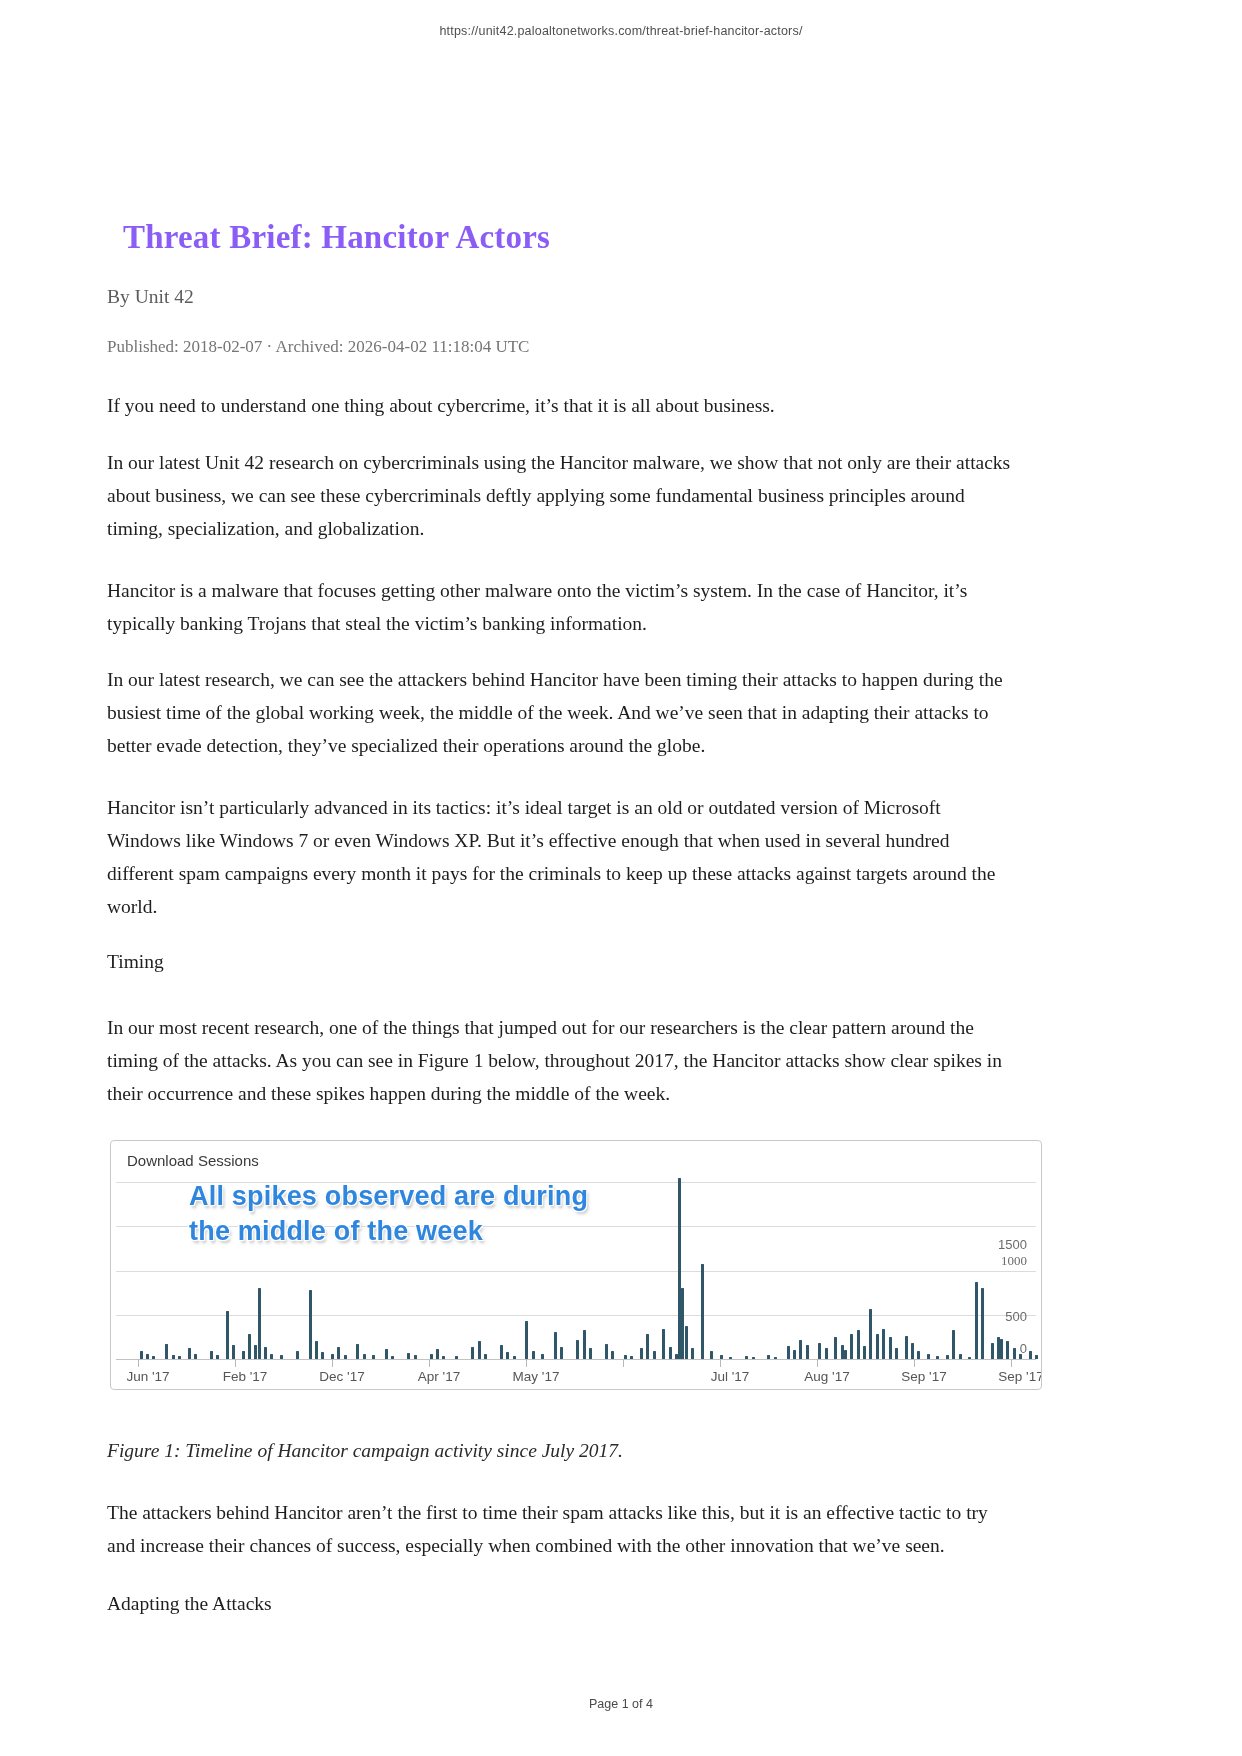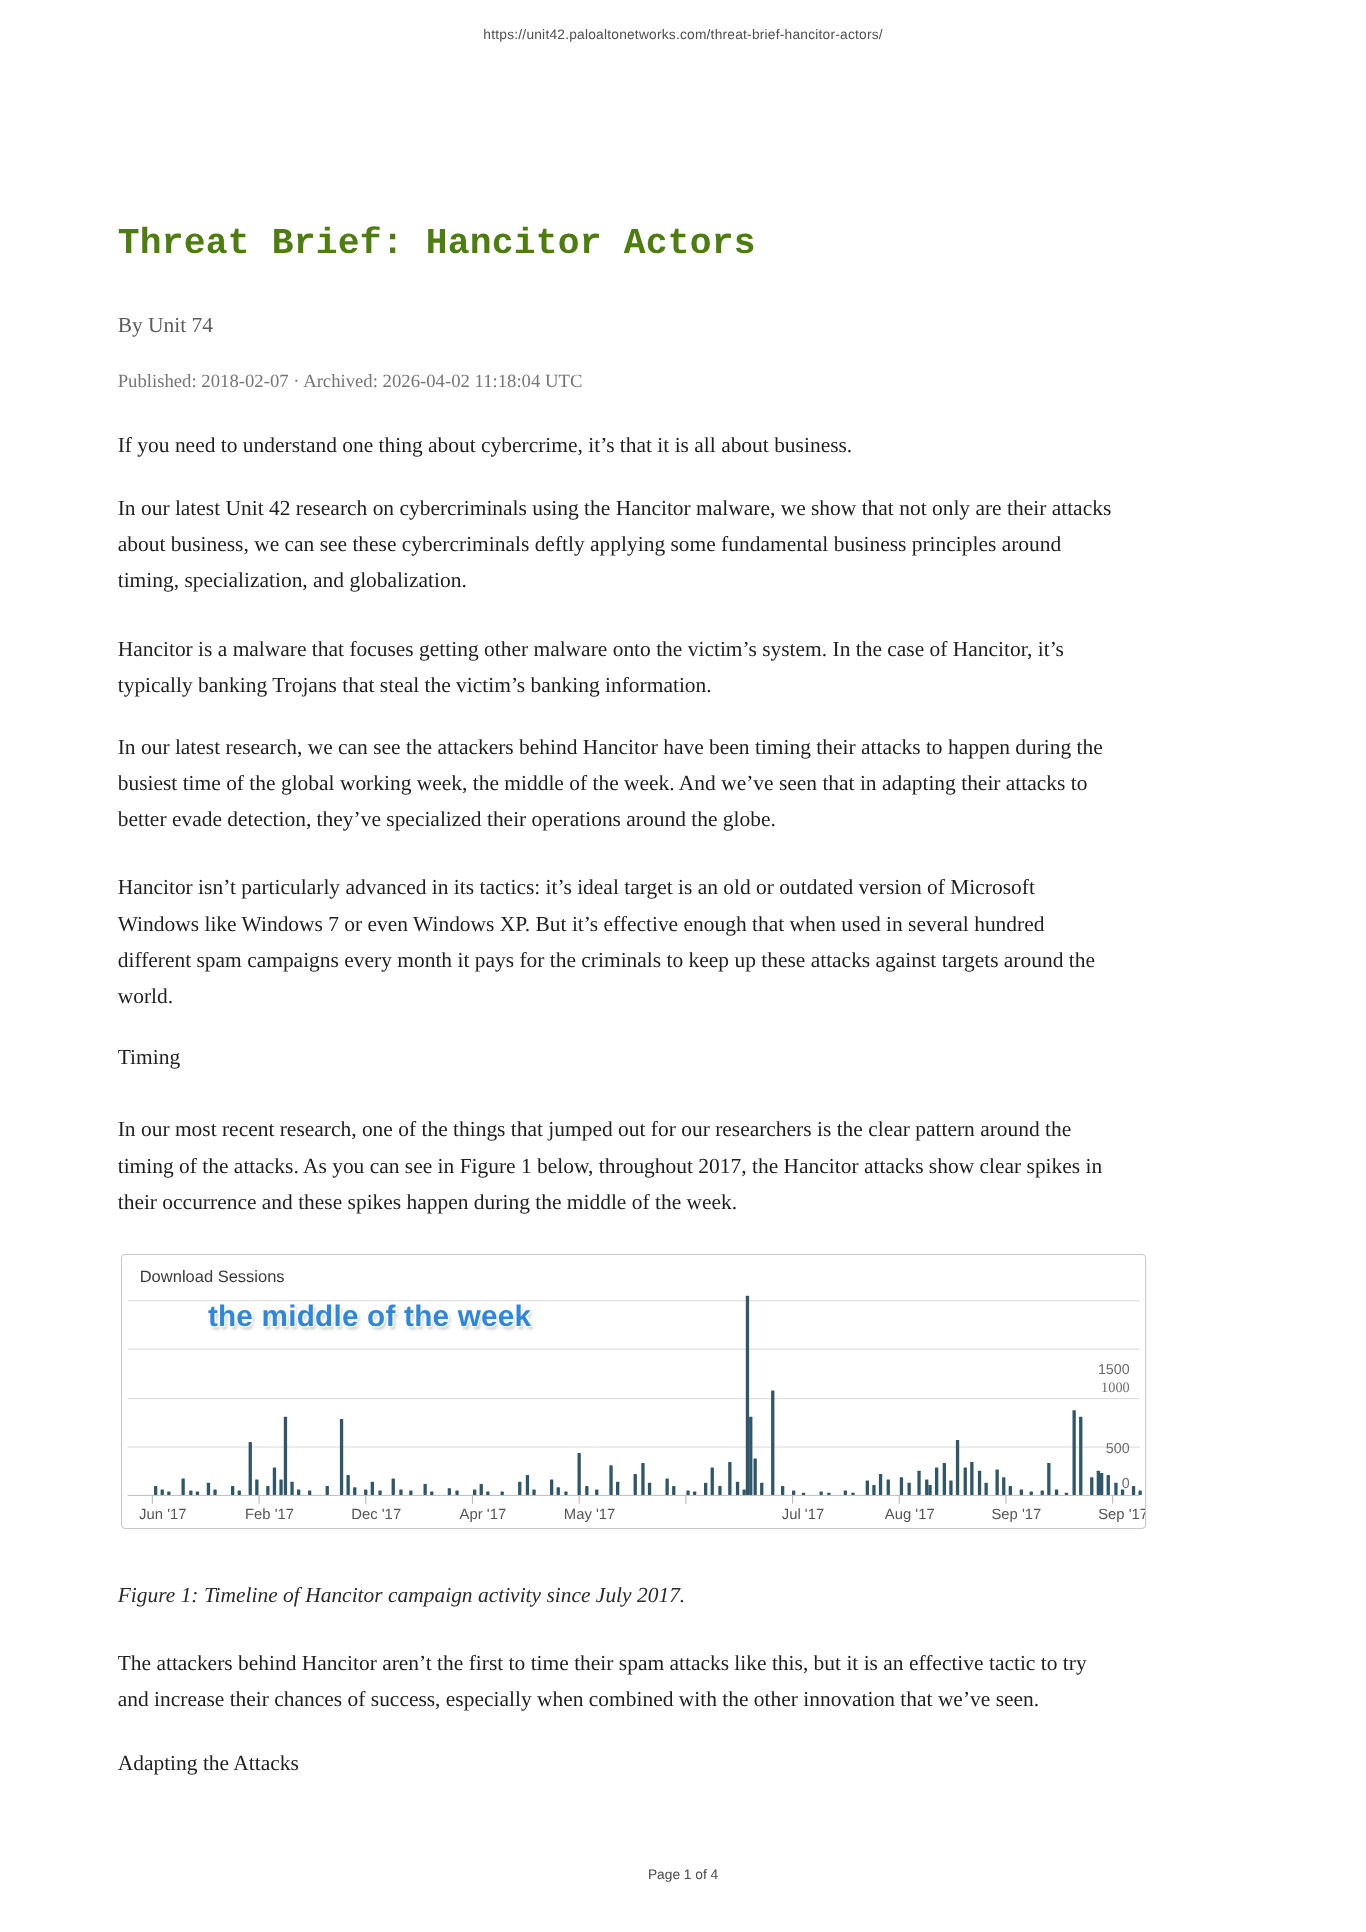--- a/index.html
+++ b/index.html
@@ -6,22 +6,22 @@
   body{
     width:1242px;height:1756px;position:relative;background:#ffffff;
     font-family:"Liberation Serif", serif;color:#1e1e1e;overflow:hidden;
   }
   .print-url{
     position:absolute;top:24px;left:0;width:100%;text-align:center;
     font-family:"Liberation Sans", sans-serif;font-size:12.5px;color:#4f4f4f;letter-spacing:.2px;
   }
   .col{position:absolute;left:107px;width:910px;}
   h1.title{
-    position:absolute;left:107px;top:203px;margin:0;
-    font-size:33px;font-weight:700;color:#4d7c0f;letter-spacing:.2px;font-family:Liberation Mono, monospace;
+    position:absolute;left:107px;top:203px;margin:16px;
+    font-size:33px;font-weight:700;color:#8b5cf6;letter-spacing:.2px;
   }
   .byline{position:absolute;left:107px;top:286px;font-size:19.5px;color:#5c5c5c;}
   .published{position:absolute;left:107px;top:337px;font-size:17px;color:#757575;}
   .para{font-size:19.5px;line-height:33px;color:#1e1e1e;}
   .heading{font-size:19.5px;color:#1e1e1e;}
   .caption{font-size:19.5px;font-style:italic;color:#2a2a2a;}
   .page-footer{
     position:absolute;top:1697px;left:0;width:100%;text-align:center;
     font-family:"Liberation Sans", sans-serif;font-size:12.5px;color:#4a4a4a;
   }
@@ -45,21 +45,21 @@
     font-size:27px;font-weight:700;line-height:35px;letter-spacing:.2px;
     text-shadow:-1px -1px 0 #fff,1px -1px 0 #fff,-1px 1px 0 #fff,1px 1px 0 #fff,0 0 4px #fff,2px 3px 3px rgba(110,110,110,.45);
   }
 </style>
 </head>
 <body>
 
 <div class="print-url">https://unit42.paloaltonetworks.com/threat-brief-hancitor-actors/</div>
 
 <h1 class="title">Threat Brief: Hancitor Actors</h1>
-<div class="byline">By Unit 74</div>
+<div class="byline">By Unit 42</div>
 <div class="published">Published: 2018-02-07 · Archived: 2026-04-02 11:18:04 UTC</div>
 
 <div class="col para" style="top:389px">If you need to understand one thing about cybercrime, it’s that it is all about business.</div>
 <div class="col para" style="top:446px">In our latest Unit 42 research on cybercriminals using the Hancitor malware, we show that not only are their attacks about business, we can see these cybercriminals deftly applying some fundamental business principles around timing, specialization, and globalization.</div>
 <div class="col para" style="top:574px">Hancitor is a malware that focuses getting other malware onto the victim’s system. In the case of Hancitor, it’s typically banking Trojans that steal the victim’s banking information.</div>
 <div class="col para" style="top:663px">In our latest research, we can see the attackers behind Hancitor have been timing their attacks to happen during the busiest time of the global working week, the middle of the week. And we’ve seen that in adapting their attacks to better evade detection, they’ve specialized their operations around the globe.</div>
 <div class="col para" style="top:791px">Hancitor isn’t particularly advanced in its tactics: it’s ideal target is an old or outdated version of Microsoft Windows like Windows 7 or even Windows XP. But it’s effective enough that when used in several hundred different spam campaigns every month it pays for the criminals to keep up these attacks against targets around the world.</div>
 
 <div class="col heading" style="top:951px">Timing</div>
 <div class="col para" style="top:1011px">In our most recent research, one of the things that jumped out for our researchers is the clear pattern around the timing of the attacks. As you can see in Figure 1 below, throughout 2017, the Hancitor attacks show clear spikes in their occurrence and these spikes happen during the middle of the week.</div>
@@ -201,20 +201,21 @@
       <div class="bar" style="left: 889.1px; top: 198px; height: 20px; background: rgb(48, 86, 106);"></div>
       <div class="bar" style="left: 895.4px; top: 200px; height: 18px; background: rgb(48, 86, 106);"></div>
       <div class="bar" style="left: 901.8px; top: 207px; height: 11px; background: rgb(48, 86, 106);"></div>
       <div class="bar" style="left: 908.2px; top: 213px; height: 5px; background: rgb(48, 86, 106);"></div>
       <div class="bar" style="left: 917.7px; top: 210px; height: 8px; background: rgb(48, 86, 106);"></div>
       <div class="bar" style="left: 924.1px; top: 214px; height: 4px; background: rgb(48, 86, 106);"></div>
       <div class="bar" style="left: 930.5px; top: 205px; height: 13px; background: rgb(48, 86, 106);"></div>
     </div>
   <div class="chart-title">Download Sessions</div>
   <div class="annotation" style="color: rgb(46, 134, 222);">
+    <div>All spikes observed are during</div>
     <div>the middle of the week</div>
   </div>
 </div>
 
 <div class="col caption" style="top:1440px">Figure 1: Timeline of Hancitor campaign activity since July 2017.</div>
 <div class="col para" style="top:1496px">The attackers behind Hancitor aren’t the first to time their spam attacks like this, but it is an effective tactic to try and increase their chances of success, especially when combined with the other innovation that we’ve seen.</div>
 <div class="col heading" style="top:1593px">Adapting the Attacks</div>
 
 <div class="page-footer">Page 1 of 4</div>
 

